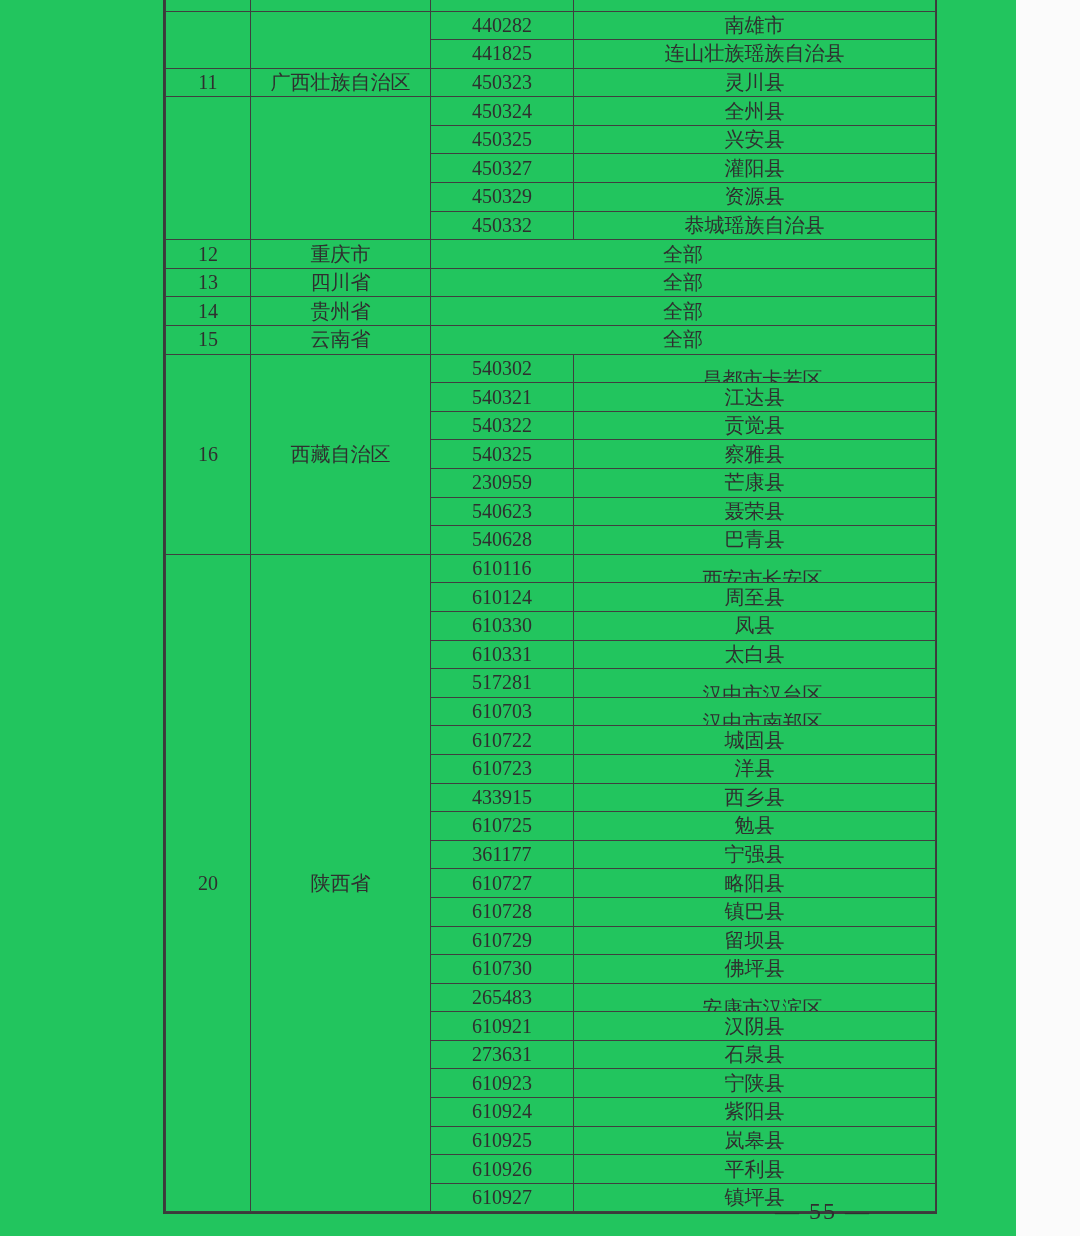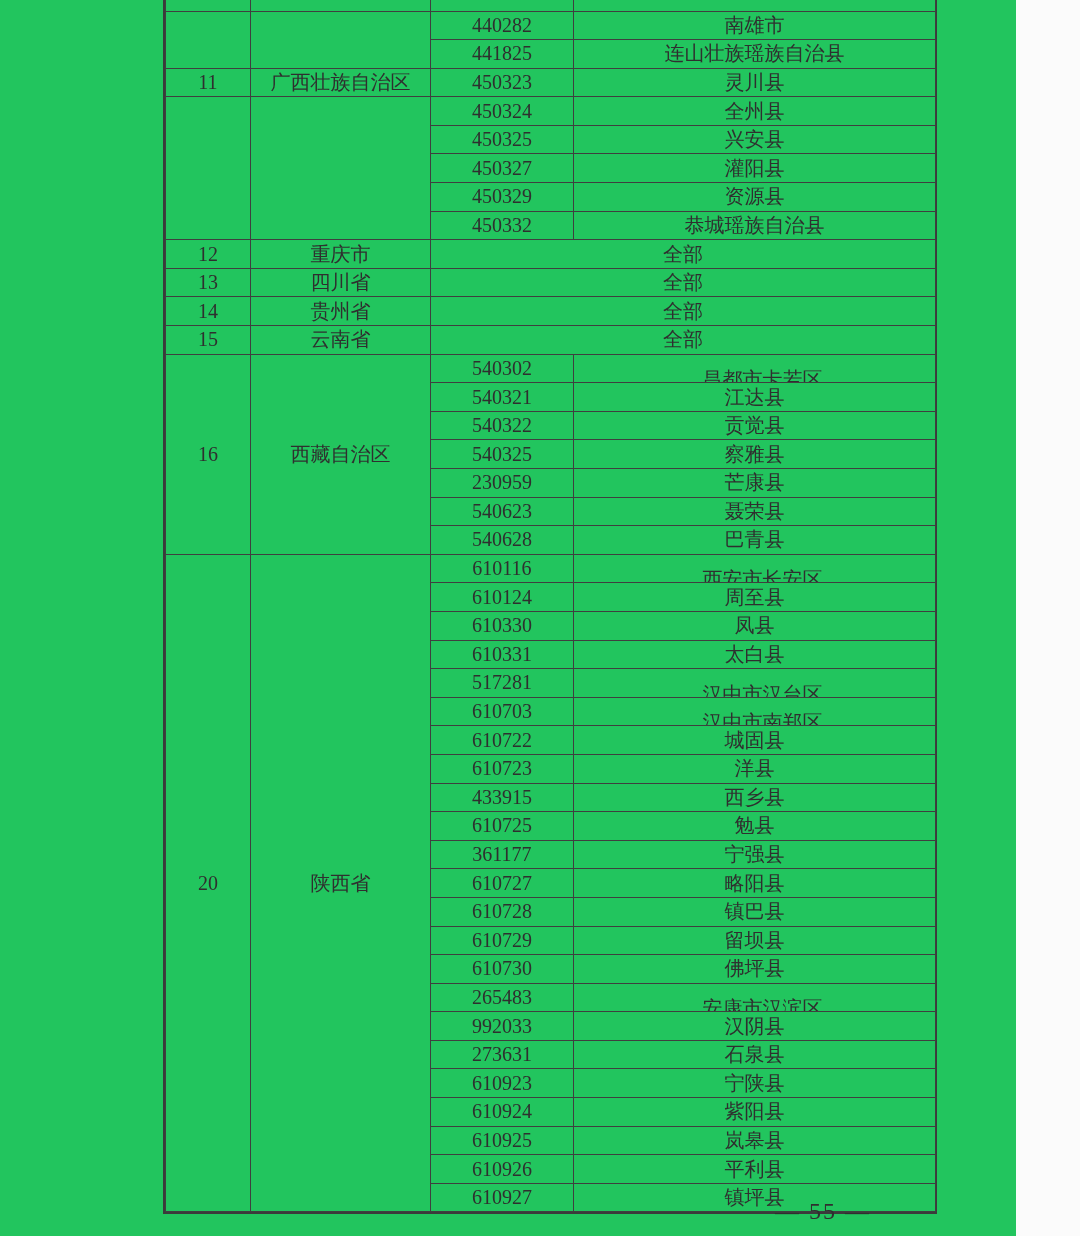--- a/index.html
+++ b/index.html
@@ -250,21 +250,21 @@
           </tr>
           <tr class="data-row">
             <td class="col-code">265483</td>
             <td class="col-name clipped">
               <div class="clip">
                 <span>安康市汉滨区</span>
               </div>
             </td>
           </tr>
           <tr class="data-row">
-            <td class="col-code">992033</td>
+            <td class="col-code">610921</td>
             <td class="col-name">汉阴县</td>
           </tr>
           <tr class="data-row">
             <td class="col-code">273631</td>
             <td class="col-name">石泉县</td>
           </tr>
           <tr class="data-row">
             <td class="col-code">610923</td>
             <td class="col-name">宁陕县</td>
           </tr>

